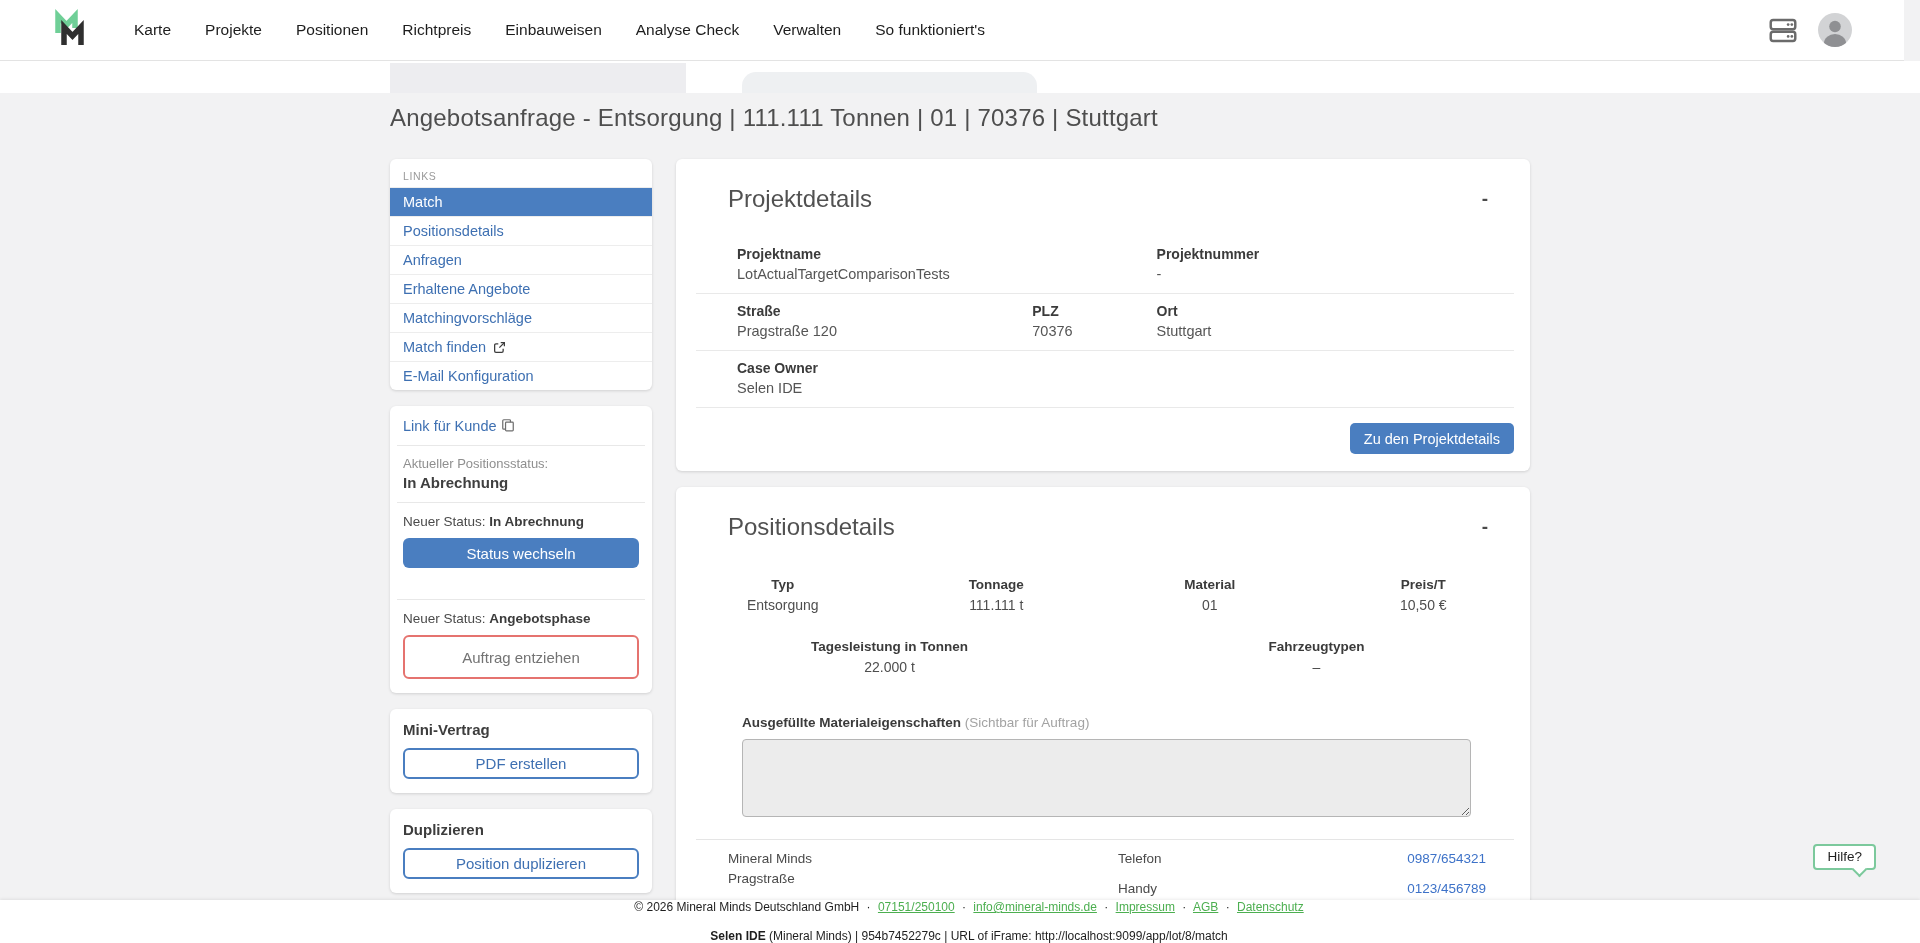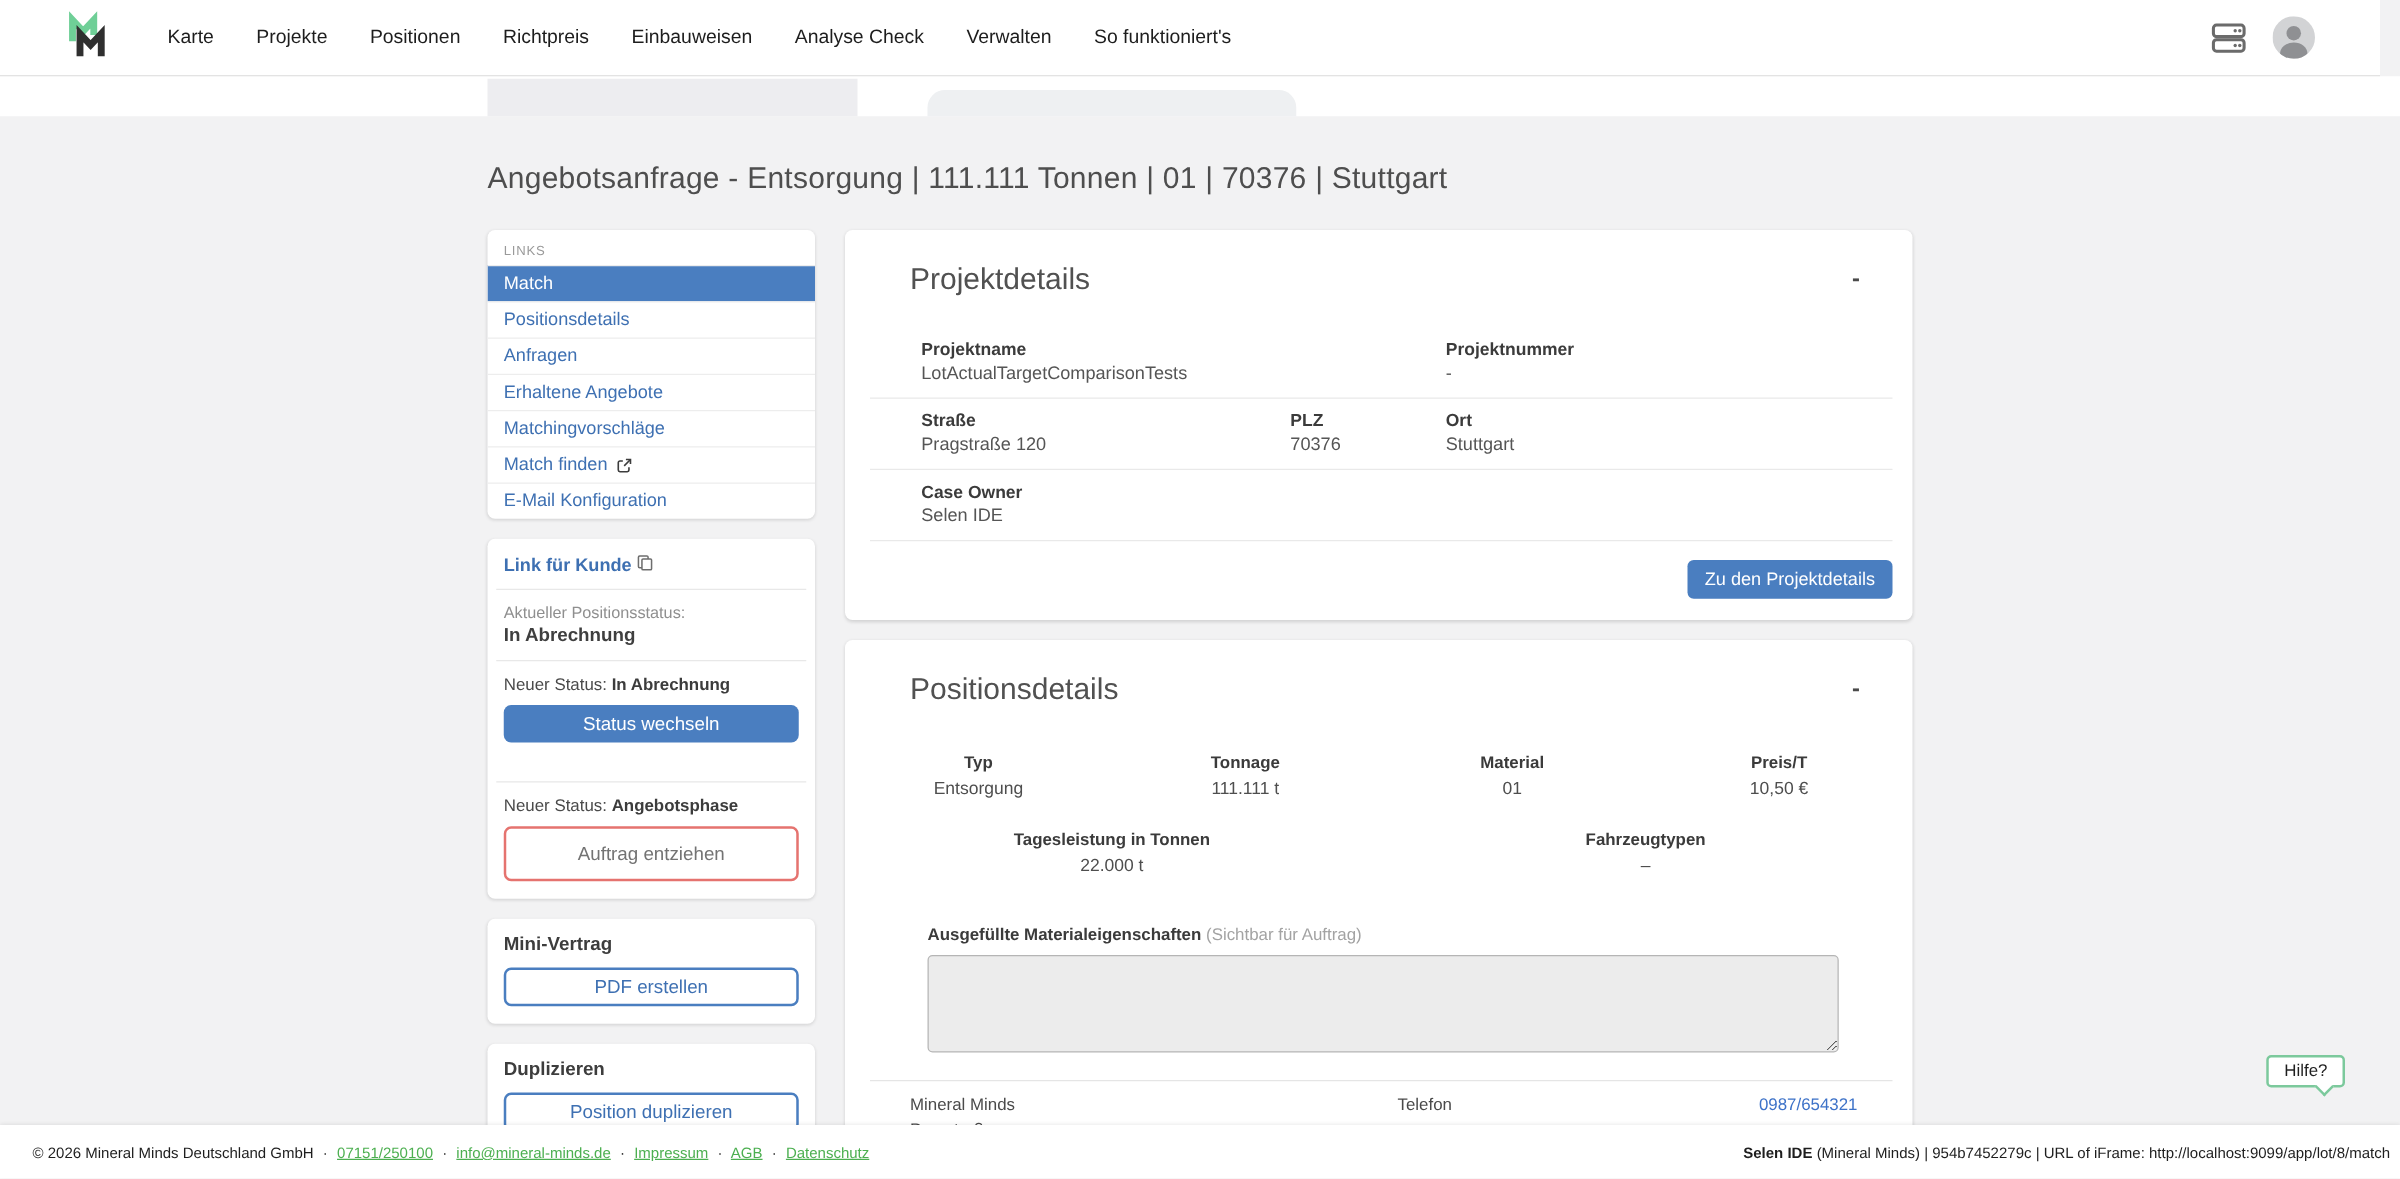--- a/index.html
+++ b/index.html
@@ -25,40 +25,40 @@
   .icon-btn { background:none; border:none; display:flex; align-items:center; }
 
   
   .peek-strip { position:absolute; top:61px; left:0; right:0; height:32px; background:#fff; z-index:5; }
   .peek-block-1 { position:absolute; left:390px; top:2px; width:296px; height:30px; background:#ededf0; }
   .peek-block-2 { position:absolute; left:742px; top:11px; width:295px; height:21px; background:#eef0f2; border-radius:14px 14px 0 0; }
 
   
   .page { position:absolute; top:93px; left:0; width:1920px; height:807px; overflow:hidden; }
   .container { width:1140px; margin:0 auto; }
-  .page-title { margin-top:36px; font-size:24px; font-weight:500; color:#4e4e4e; letter-spacing:.2px; }
+  .page-title { margin-top:11px; font-size:24px; font-weight:500; color:#4e4e4e; letter-spacing:.2px; }
   .layout { display:flex; gap:24px; margin-top:27px; align-items:flex-start; }
 
   .card { background:#fff; border-radius:6px; box-shadow:0 1px 3px rgba(0,0,0,.14); }
 
   
   aside { width:262px; flex:none; }
   aside .card { margin-bottom:16px; }
   .links-card { overflow:hidden; padding-top:5px; }
   .links-header { padding:6px 13px 5px; font-size:10.5px; color:#9a9a9a; letter-spacing:.6px; }
   .link-item {
     display:flex; align-items:center; gap:7px;
     padding:6px 13px; border-top:1px solid #ededed;
     font-size:14.5px; font-weight:500; color:var(--link,#3e70b2); cursor:pointer;
   }
   .link-item.active { background:var(--primary,#4a7ec0); color:#fff; }
   .ext-icon { display:inline-flex; margin-top:1px; }
 
   .status-card { padding:10px 13px 14px; }
-  .kunde-link { display:flex; align-items:flex-end; gap:4px; font-size:14.5px; font-weight:700; color:var(--link,#3e70b2); padding:2px 0 10px; cursor:pointer; }
+  .kunde-link { display:flex; align-items:flex-start; gap:4px; font-size:14.5px; font-weight:400; color:var(--link,#3e70b2); padding:2px 0 10px; cursor:pointer; }
   .sep { border-top:1px solid #e8e8e8; margin:0 -6px; }
   .status-label-sm { font-size:13px; color:#8f8f8f; margin-top:10px; }
   .status-value { font-size:15px; font-weight:700; color:#3f3f3f; margin:3px 0 11px; }
   .new-status { font-size:13.5px; color:#4a4a4a; margin:11px 0 9px; }
   .new-status b { color:#3c3c3c; }
   .btn-primary {
     display:block; width:100%; height:30px; margin-bottom:31px;
     background:var(--primary,#4a7ec0); color:#fff; border:none; border-radius:6px; font-size:15px;
   }
   .btn-danger-outline {
@@ -124,21 +124,21 @@
     content:""; position:absolute; right:9px; bottom:-6.5px; width:9px; height:9px;
     background:#fff; border-right:2px solid var(--help_border,#7cc99c); border-bottom:2px solid var(--help_border,#7cc99c);
     transform:rotate(45deg);
   }
 
   
   .footer {
     position:absolute; bottom:0; left:0; right:0; height:43px; z-index:50;
     background:#fff; box-shadow:0 -1px 3px rgba(0,0,0,.08);
     display:flex; align-items:center; justify-content:space-between;
-    padding:0 8px 0 26px; font-size:12px; color:#1e1e1e;
+    padding:0 8px 0 26px; font-size:12px; color:#1e1e1e;flex-direction:column;
   }
   .footer-left, .footer-right { white-space:nowrap; }
   .footer-link { color:var(--footer_link,#4caf50); text-decoration:underline; cursor:pointer; }
   .footer-sep { margin:0 4px; color:#1e1e1e; }
 </style>
 </head>
 <body>
 
 <header class="topbar">
   <svg class="logo" viewBox="0 0 44 46">

